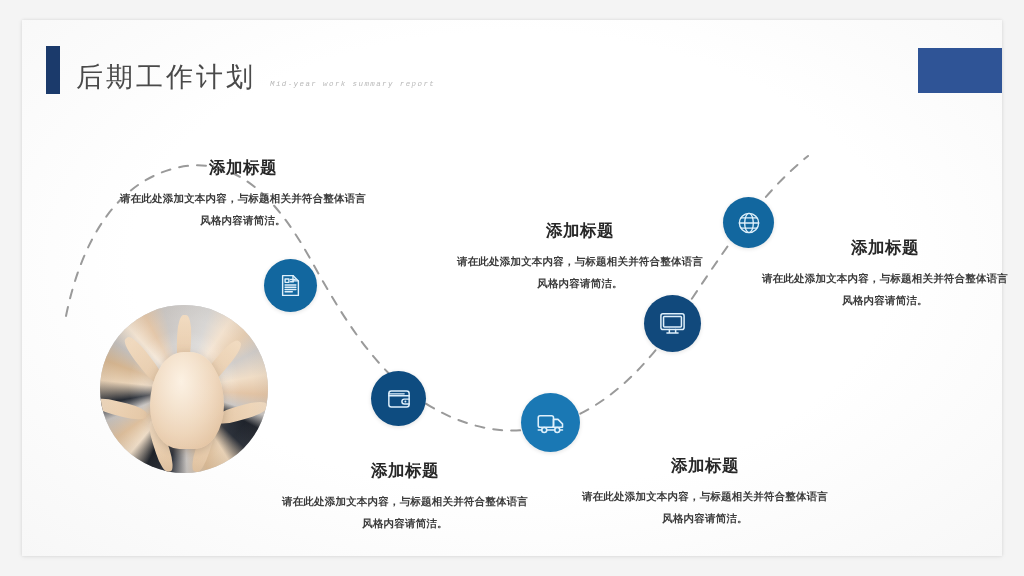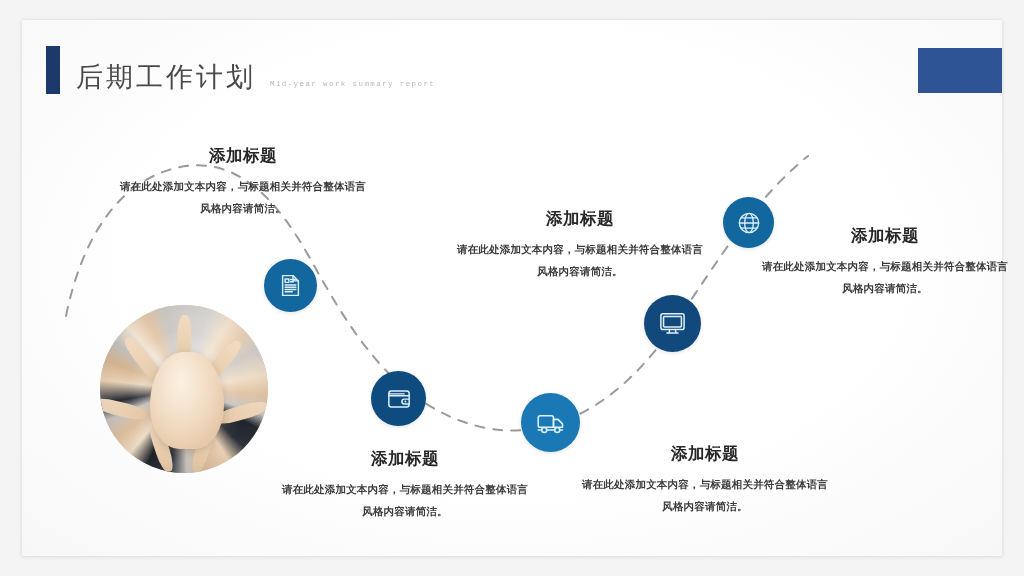--- a/index.html
+++ b/index.html
@@ -26,21 +26,21 @@
   .hdr{position:absolute;left:46px;top:46px;display:flex;align-items:flex-end;z-index:6;}
   .hdr-bar{width:14px;height:48px;background:#1b3a6b;margin-right:16px;}
   .hdr-title{
     font-family:"Liberation Serif","DejaVu Serif",serif;
     font-size:27px;color:#4a4a4a;letter-spacing:3px;line-height:1;
     margin-bottom:3px;white-space:nowrap;
   }
   .hdr-sub{
     font-family:"Liberation Mono","DejaVu Sans Mono",monospace;
     font-size:7.5px;color:#b9b9b9;letter-spacing:1.4px;
-    margin-left:14px;margin-bottom:6px;white-space:nowrap;
+    margin-left:14px;margin-bottom:6px;white-space:nowrap;font-style:italic;
   }
   .hdr-block{
     position:absolute;left:918px;top:48px;width:84px;height:45px;
     background:#2f5496;z-index:6;
   }
 
   
   #curve{position:absolute;left:0;top:0;width:1024px;height:576px;z-index:1;}
 
   
@@ -78,21 +78,21 @@
 
   
   .icn{
     position:absolute;border-radius:50%;z-index:4;
     display:flex;align-items:center;justify-content:center;
     box-shadow:0 1px 4px rgba(0,0,0,.12);
   }
   .icn svg{display:block;}
 
   
-  .blk{position:absolute;z-index:5;text-align:center;}
+  .blk{position:absolute;z-index:5;text-align:center;margin-top:12px;}
   .blk h3{
     margin:0 0 9px 0;
     font-family:"DejaVu Sans","Liberation Sans",sans-serif;
     font-size:16.5px;font-weight:bold;color:#262626;letter-spacing:.5px;
   }
   .blk p{
     margin:0;
     font-family:Liberation Serif, serif;
     font-size:10.5px;font-weight:bold;color:#3b3b3b;
     line-height:2.05;letter-spacing:.2px;

